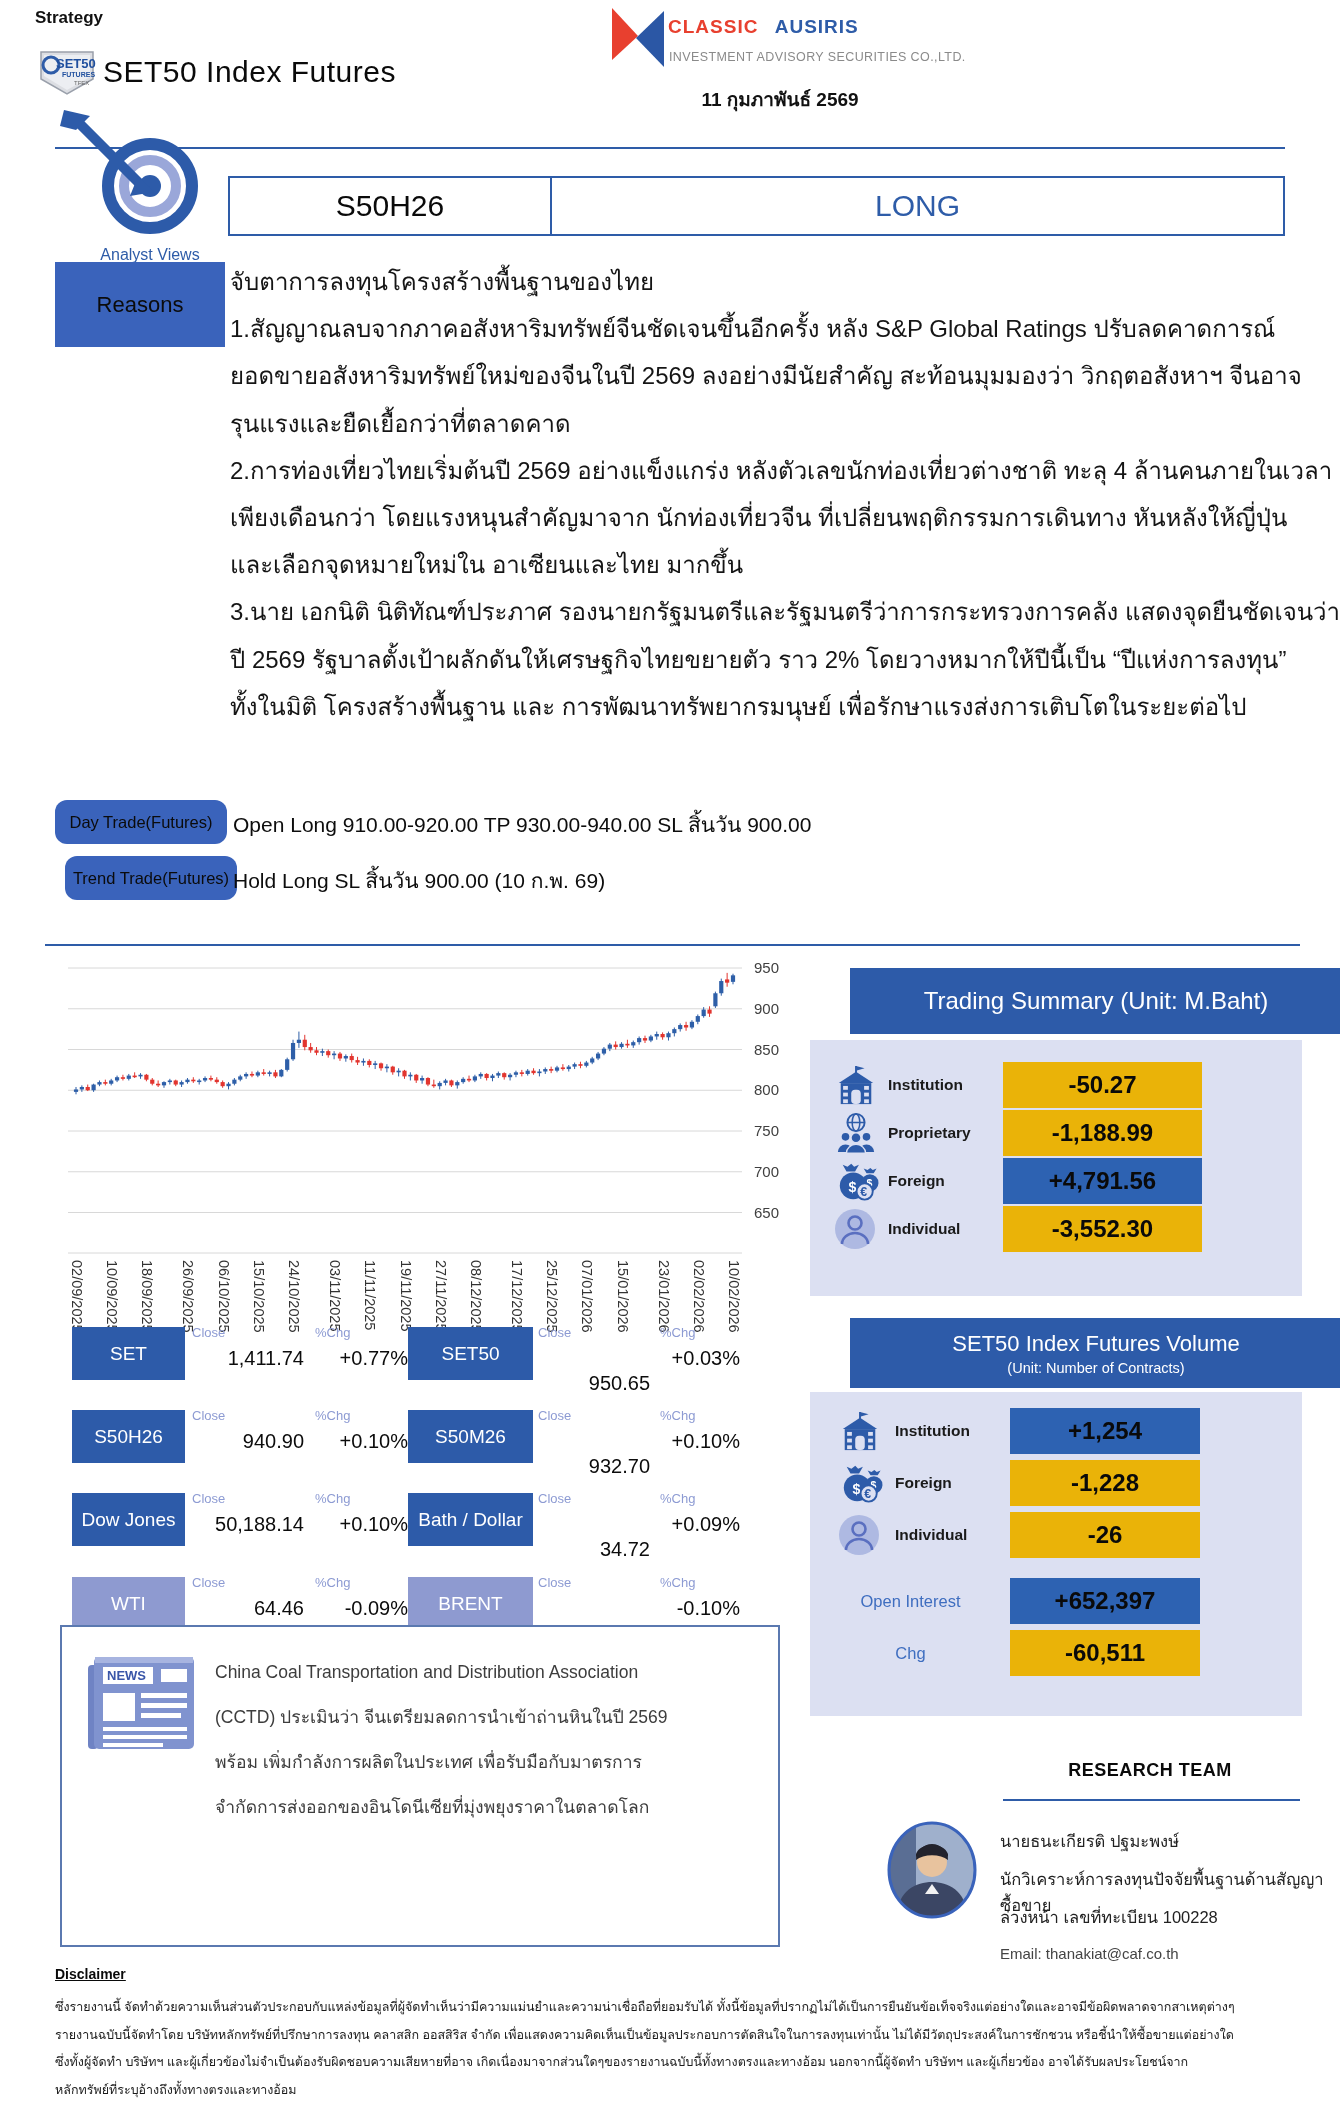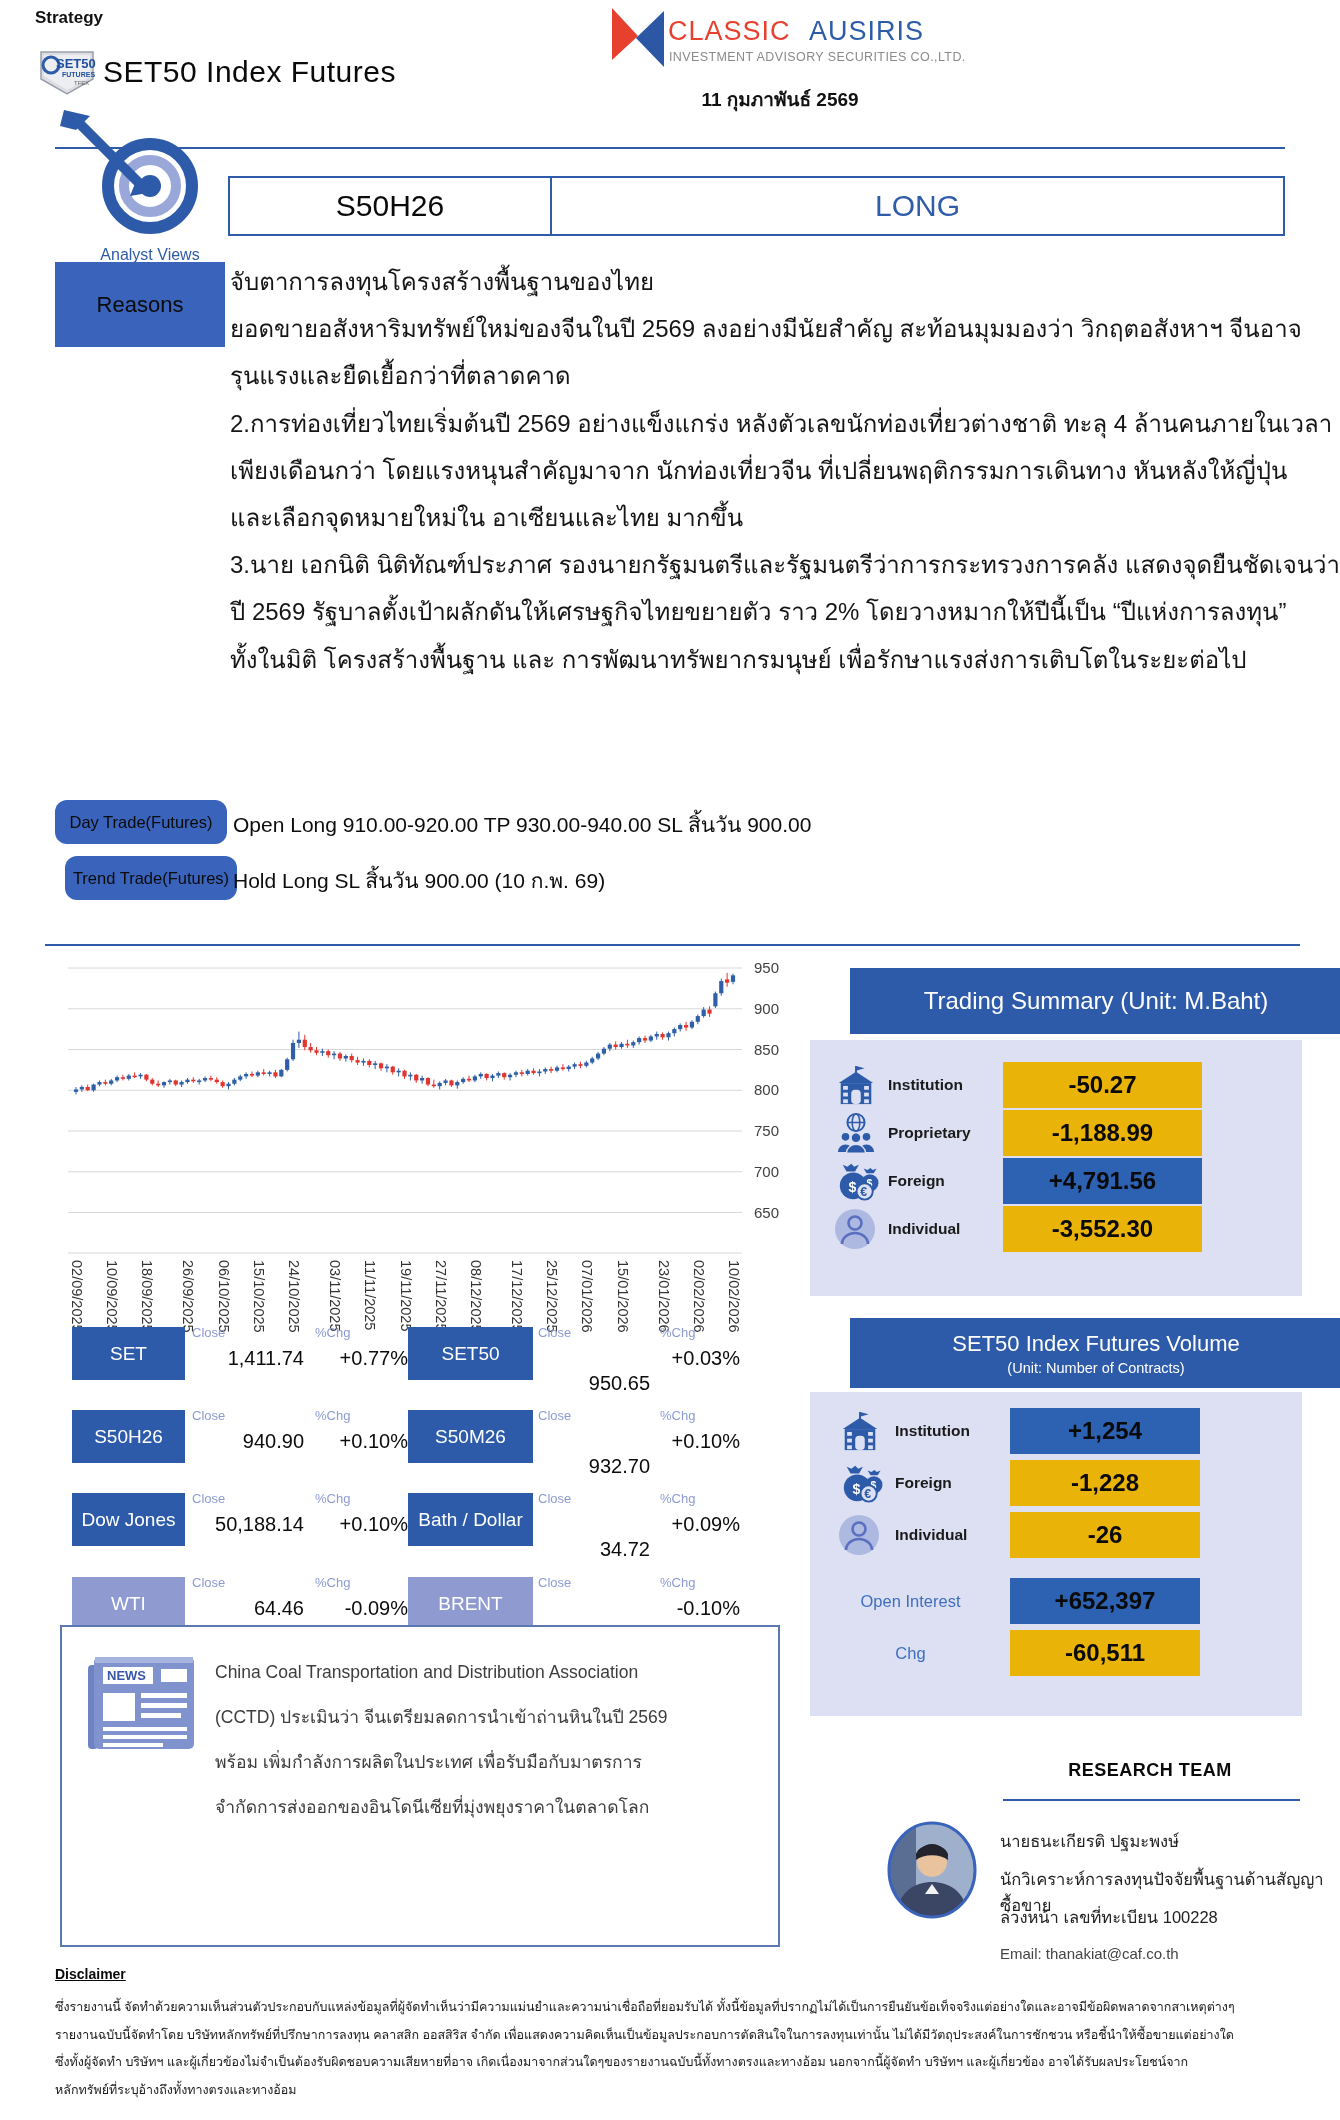--- a/index.html
+++ b/index.html
@@ -4,21 +4,21 @@
 <style>
   html,body{margin:0;padding:0;background:#fff;}
   #page{position:relative;width:1340px;height:2120px;background:#fff;overflow:hidden;
         font-family:"Liberation Sans","DejaVu Sans",sans-serif;color:#111;}
   .abs{position:absolute;}
   
   .strategy{left:35px;top:8px;font-size:17px;font-weight:bold;}
   .badge{left:38px;top:50px;}
   .doc-title{left:103px;top:55px;font-size:30px;font-weight:400;letter-spacing:.5px;color:#0a0a0a;}
   .ca-logo{left:612px;top:8px;}
-  .brand-names{left:668px;top:16px;font-size:27px;letter-spacing:1px;white-space:nowrap;}
+  .brand-names{left:668px;top:16px;font-size:19px;letter-spacing:1px;white-space:nowrap;font-weight:bold;}
   .brand-name1{color:#e8402f;}
   .brand-name2{color:#2e5ca8;margin-left:10px;}
   .brand-sub{left:669px;top:50px;font-size:12.5px;color:#8a8a8a;letter-spacing:.4px;}
   .report-date{left:640px;top:84px;width:280px;text-align:center;font-size:19px;font-weight:bold;}
   .hr1{left:55px;top:147px;width:1230px;height:2px;background:#2e5ca8;}
   .hr2{left:45px;top:944px;width:1255px;height:2px;background:#2e5ca8;}
   
   .signal{left:228px;top:176px;width:1053px;height:56px;border:2px solid #2e5ca8;display:flex;}
   .signal-cell{display:flex;align-items:center;justify-content:center;font-size:30px;}
   .signal-contract{width:320px;border-right:2px solid #2e5ca8;color:#0a0a0a;}
@@ -150,20 +150,21 @@
   <div class="abs analyst-label">Analyst Views</div>
 
   <div class="abs signal">
     <div class="signal-cell signal-contract">S50H26</div>
     <div class="signal-cell signal-dir">LONG</div>
   </div>
 
   <div class="abs reasons-box">Reasons</div>
   <div class="abs reason-lines" id="reason-lines">
       <div class="reason-line">จับตาการลงทุนโครงสร้างพื้นฐานของไทย</div>
+      <div class="reason-line">1.สัญญาณลบจากภาคอสังหาริมทรัพย์จีนชัดเจนขึ้นอีกครั้ง หลัง S&amp;P Global Ratings ปรับลดคาดการณ์</div>
       <div class="reason-line">ยอดขายอสังหาริมทรัพย์ใหม่ของจีนในปี 2569 ลงอย่างมีนัยสำคัญ สะท้อนมุมมองว่า วิกฤตอสังหาฯ จีนอาจ</div>
       <div class="reason-line">รุนแรงและยืดเยื้อกว่าที่ตลาดคาด</div>
       <div class="reason-line">2.การท่องเที่ยวไทยเริ่มต้นปี 2569 อย่างแข็งแกร่ง หลังตัวเลขนักท่องเที่ยวต่างชาติ ทะลุ 4 ล้านคนภายในเวลา</div>
       <div class="reason-line">เพียงเดือนกว่า โดยแรงหนุนสำคัญมาจาก นักท่องเที่ยวจีน ที่เปลี่ยนพฤติกรรมการเดินทาง หันหลังให้ญี่ปุ่น</div>
       <div class="reason-line">และเลือกจุดหมายใหม่ใน อาเซียนและไทย มากขึ้น</div>
       <div class="reason-line">3.นาย เอกนิติ นิติทัณฑ์ประภาศ รองนายกรัฐมนตรีและรัฐมนตรีว่าการกระทรวงการคลัง แสดงจุดยืนชัดเจนว่า</div>
       <div class="reason-line"> ปี 2569 รัฐบาลตั้งเป้าผลักดันให้เศรษฐกิจไทยขยายตัว ราว 2% โดยวางหมากให้ปีนี้เป็น “ปีแห่งการลงทุน”</div>
       <div class="reason-line">ทั้งในมิติ โครงสร้างพื้นฐาน และ การพัฒนาทรัพยากรมนุษย์ เพื่อรักษาแรงส่งการเติบโตในระยะต่อไป</div>
     </div>
 

